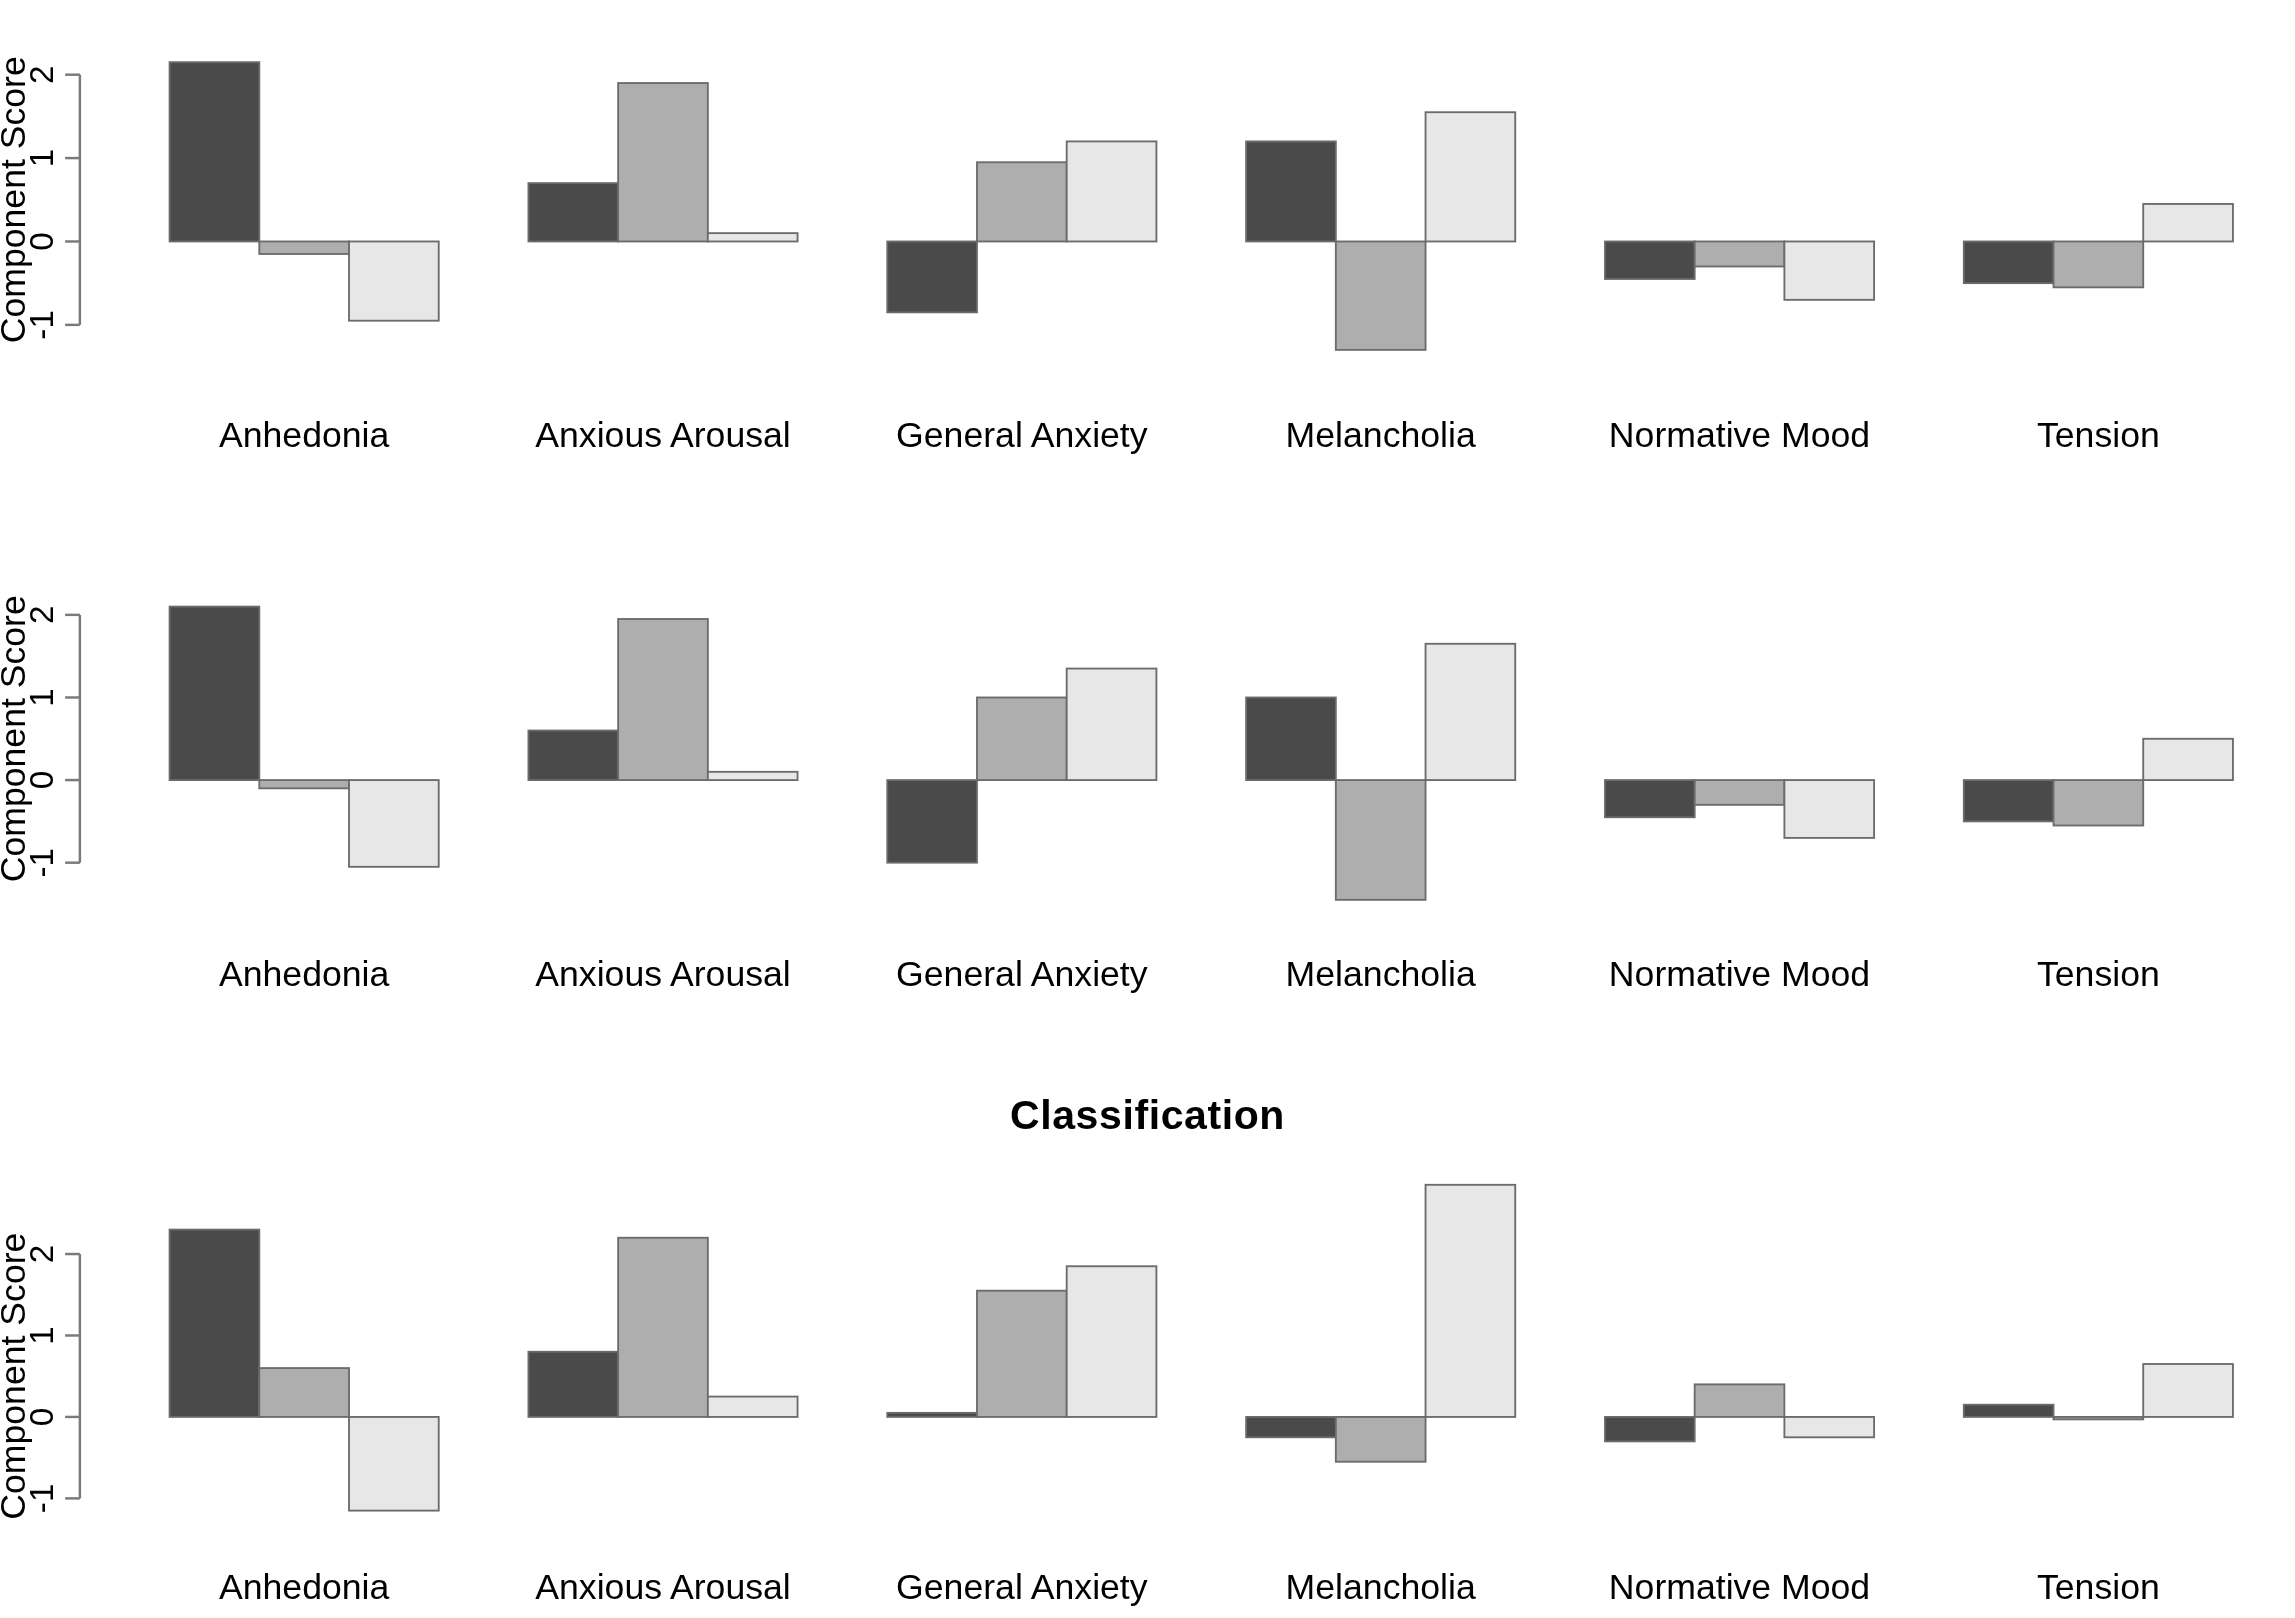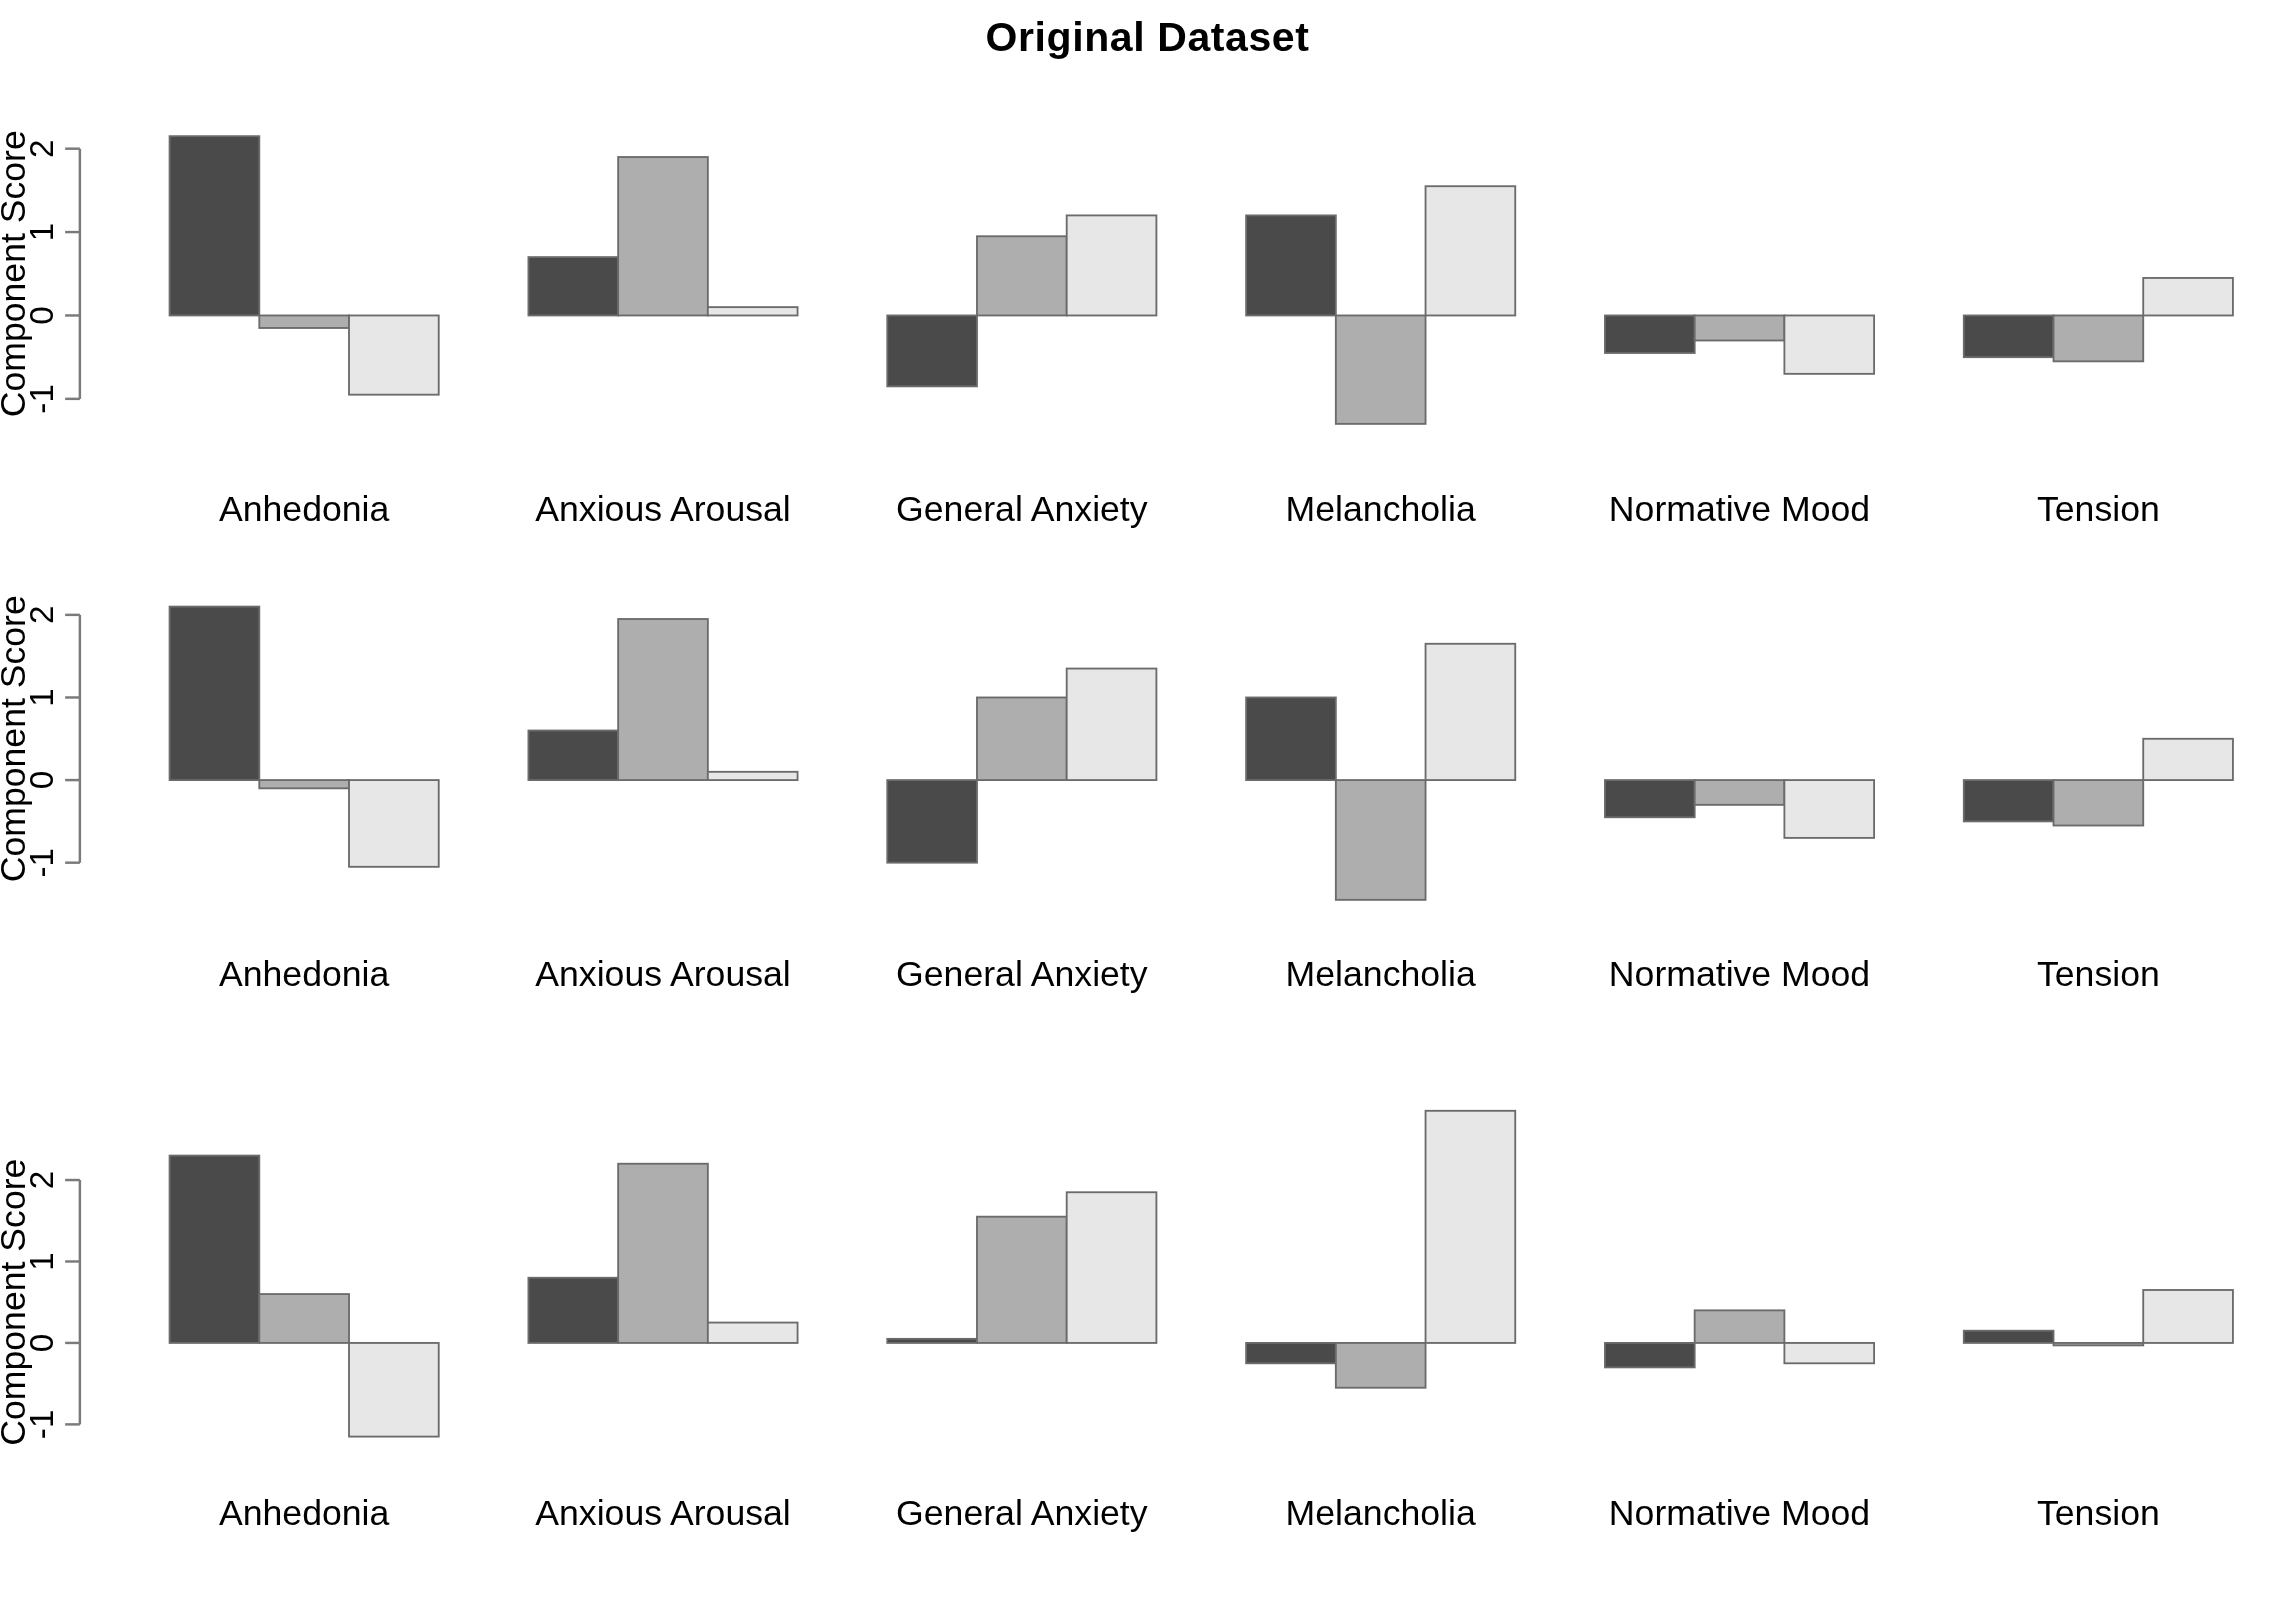--- a/index.html
+++ b/index.html
@@ -53,21 +53,20 @@
     font-size: 58px;
     fill: #000000;
   }
 </style>
 </head>
 <body>
 
 <div id="figure">
 
   <section class="panel">
-    <h2 class="panel-title">Original Dataset</h2>
     <svg class="chart-svg" viewBox="0 0 3735 750">
         <line class="axis-line" x1="130" y1="121.42857142857144" x2="130" y2="528.5714285714287"></line>
         <line class="tick-mark" x1="106" y1="528.5714285714287" x2="130" y2="528.5714285714287"></line>
         <text class="tick-label" x="86" y="528.5714285714287" text-anchor="middle" transform="rotate(-90 86 528.5714285714287)">-1</text>
         <line class="tick-mark" x1="106" y1="392.8571428571429" x2="130" y2="392.8571428571429"></line>
         <text class="tick-label" x="86" y="392.8571428571429" text-anchor="middle" transform="rotate(-90 86 392.8571428571429)">0</text>
         <line class="tick-mark" x1="106" y1="257.14285714285717" x2="130" y2="257.14285714285717"></line>
         <text class="tick-label" x="86" y="257.14285714285717" text-anchor="middle" transform="rotate(-90 86 257.14285714285717)">1</text>
         <line class="tick-mark" x1="106" y1="121.42857142857144" x2="130" y2="121.42857142857144"></line>
         <text class="tick-label" x="86" y="121.42857142857144" text-anchor="middle" transform="rotate(-90 86 121.42857142857144)">2</text>
@@ -132,20 +131,21 @@
         <rect class="bar" x="2904" y="392.2169811320755" width="146" height="94.10377358490565" fill="#e7e7e7"></rect>
         <text class="category-label" x="2831" y="728" text-anchor="middle">Normative Mood</text>
         <rect class="bar" x="3196" y="392.2169811320755" width="146" height="67.21698113207547" fill="#4a4a4a"></rect>
         <rect class="bar" x="3342" y="392.2169811320755" width="146" height="73.93867924528303" fill="#aeaeae"></rect>
         <rect class="bar" x="3488" y="325" width="146" height="67.21698113207547" fill="#e7e7e7"></rect>
         <text class="category-label" x="3415" y="728" text-anchor="middle">Tension</text>
       </svg>
   </section>
 
   <section class="panel">
+    <h2 class="panel-title">Classification</h2>
     <svg class="chart-svg" viewBox="0 0 3735 750">
         <line class="axis-line" x1="130" y1="165.93023255813955" x2="130" y2="563.6046511627907"></line>
         <line class="tick-mark" x1="106" y1="563.6046511627907" x2="130" y2="563.6046511627907"></line>
         <text class="tick-label" x="86" y="563.6046511627907" text-anchor="middle" transform="rotate(-90 86 563.6046511627907)">-1</text>
         <line class="tick-mark" x1="106" y1="431.04651162790697" x2="130" y2="431.04651162790697"></line>
         <text class="tick-label" x="86" y="431.04651162790697" text-anchor="middle" transform="rotate(-90 86 431.04651162790697)">0</text>
         <line class="tick-mark" x1="106" y1="298.48837209302326" x2="130" y2="298.48837209302326"></line>
         <text class="tick-label" x="86" y="298.48837209302326" text-anchor="middle" transform="rotate(-90 86 298.48837209302326)">1</text>
         <line class="tick-mark" x1="106" y1="165.93023255813955" x2="130" y2="165.93023255813955"></line>
         <text class="tick-label" x="86" y="165.93023255813955" text-anchor="middle" transform="rotate(-90 86 165.93023255813955)">2</text>

